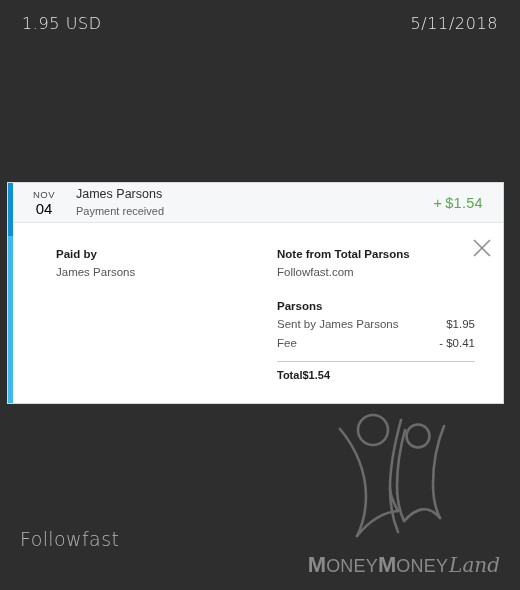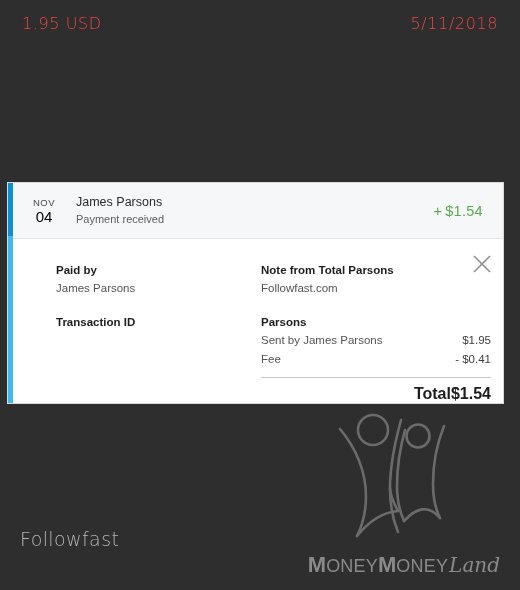--- a/index.html
+++ b/index.html
@@ -21,21 +21,21 @@
     position: absolute;
     top: 0; left: 0;
     width: 520px;
     height: 46px;
     display: flex;
     align-items: center;
     justify-content: space-between;
     padding: 0 22px;
   }
   .topbar-text {
-    color: #ef4444;
+    color: #e5e5e5;
     font-size: 16px;
     font-weight: 300;
     letter-spacing: 0.6px;
     font-family: "DejaVu Sans", sans-serif;
   }
 
   
   .card {
     position: absolute;
     left: 8px;
@@ -58,21 +58,21 @@
     left: 0; top: 0;
     width: 5px;
     height: 53px;
     background: #0f8fd4;
   }
 
   
   .card-header {
     position: relative;
     margin-left: 5px;
-    height: 56px;
+    height: 40px;
     background: #f6f7f8;
     border-bottom: 1px solid #e2e4e6;
     display: flex;
     align-items: center;
     padding: 0 20px 0 10px;
   }
   .date-block {
     width: 42px;
     text-align: center;
     color: #4a4a4a;
@@ -112,21 +112,22 @@
     flex: 0 0 auto;
   }
   .header-amount .plus { margin-right: 3px; }
 
   
   .card-body {
     position: relative;
     margin-left: 5px;
     height: 167px;
     display: flex;
-    padding: 22px 4px 0 43px;
+    padding: 22px 20px 0 43px;
+    gap: 16px;
   }
   .col-left { width: 205px; flex: 0 0 auto; }
   .col-right { flex: 1 1 auto; padding-right: 8px; }
 
   .blk-title {
     font-size: 11.5px;
     font-weight: bold;
     color: #1d1d1d;
     line-height: 18px;
   }
@@ -154,22 +155,22 @@
     line-height: 19px;
   }
   .detail-row .val { color: #3c3c3c; }
   .detail-sep {
     height: 1px;
     background: #c9c9c9;
     margin: 8px 0 7px 0;
   }
   .total-row {
     display: flex;
-    justify-content: flex-end;
-    font-size: 16px;
+    justify-content: flex-start;
+    font-size: 11px;
     font-weight: bold;
     color: #1d1d1d;
   }
 
   
   .close-btn {
     position: absolute;
     right: 10px;
     top: 14px;
     width: 22px;
@@ -249,21 +250,20 @@
       <svg width="22" height="22" viewBox="0 0 22 22" aria-hidden="true">
         <line x1="3" y1="3" x2="19" y2="19" stroke="#8e8e8e" stroke-width="1.6"></line>
         <line x1="19" y1="3" x2="3" y2="19" stroke="#8e8e8e" stroke-width="1.6"></line>
       </svg>
     </div>
 
     <div class="col-left">
       <div class="blk-title">Paid by</div>
       <div class="blk-line">James Parsons</div>
       <div class="spacer"></div>
-      <div class="blk-title">Transaction ID</div>
       <div class="blk-line"></div>
     </div>
 
     <div class="col-right">
       <div class="blk-title">Note from Total Parsons</div>
       <div class="blk-line">Followfast.com</div>
 
       <div class="spacer"></div>
 
       <div class="blk-title">Parsons</div>

